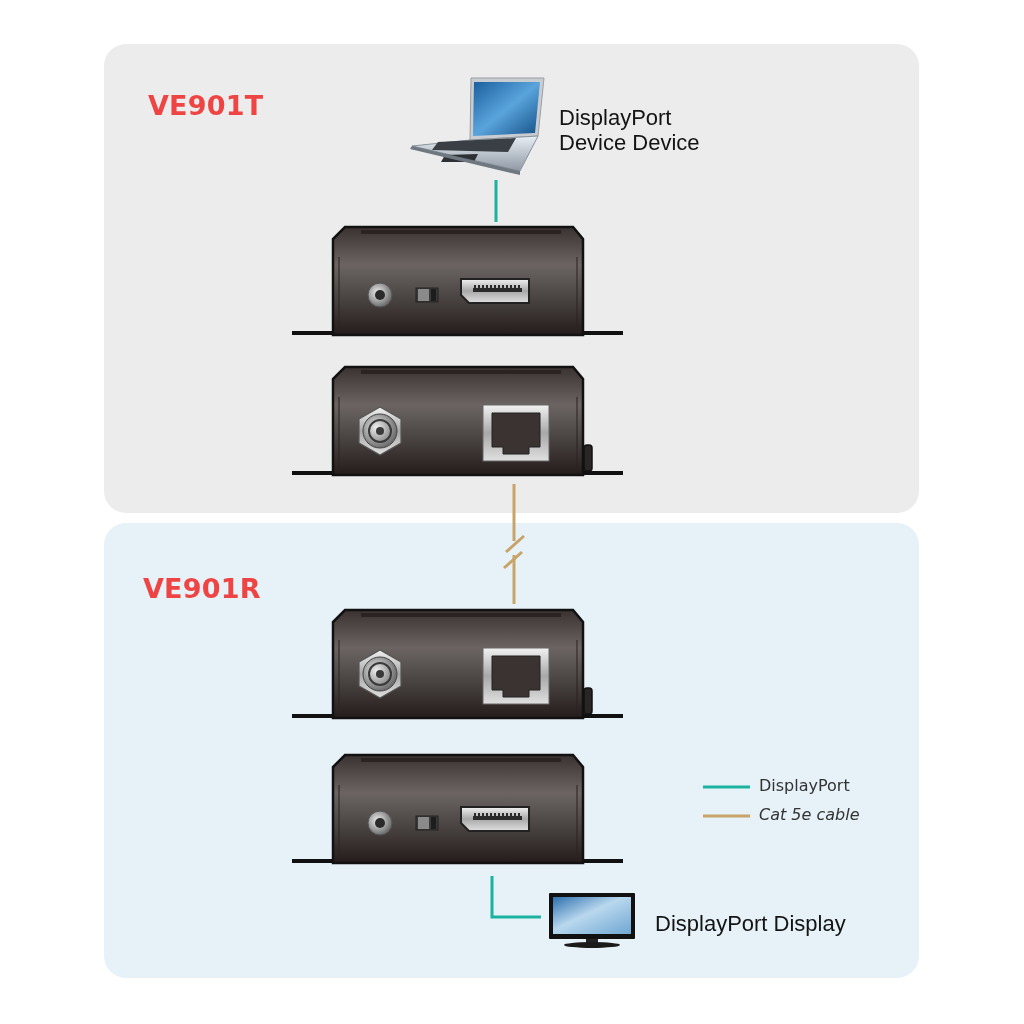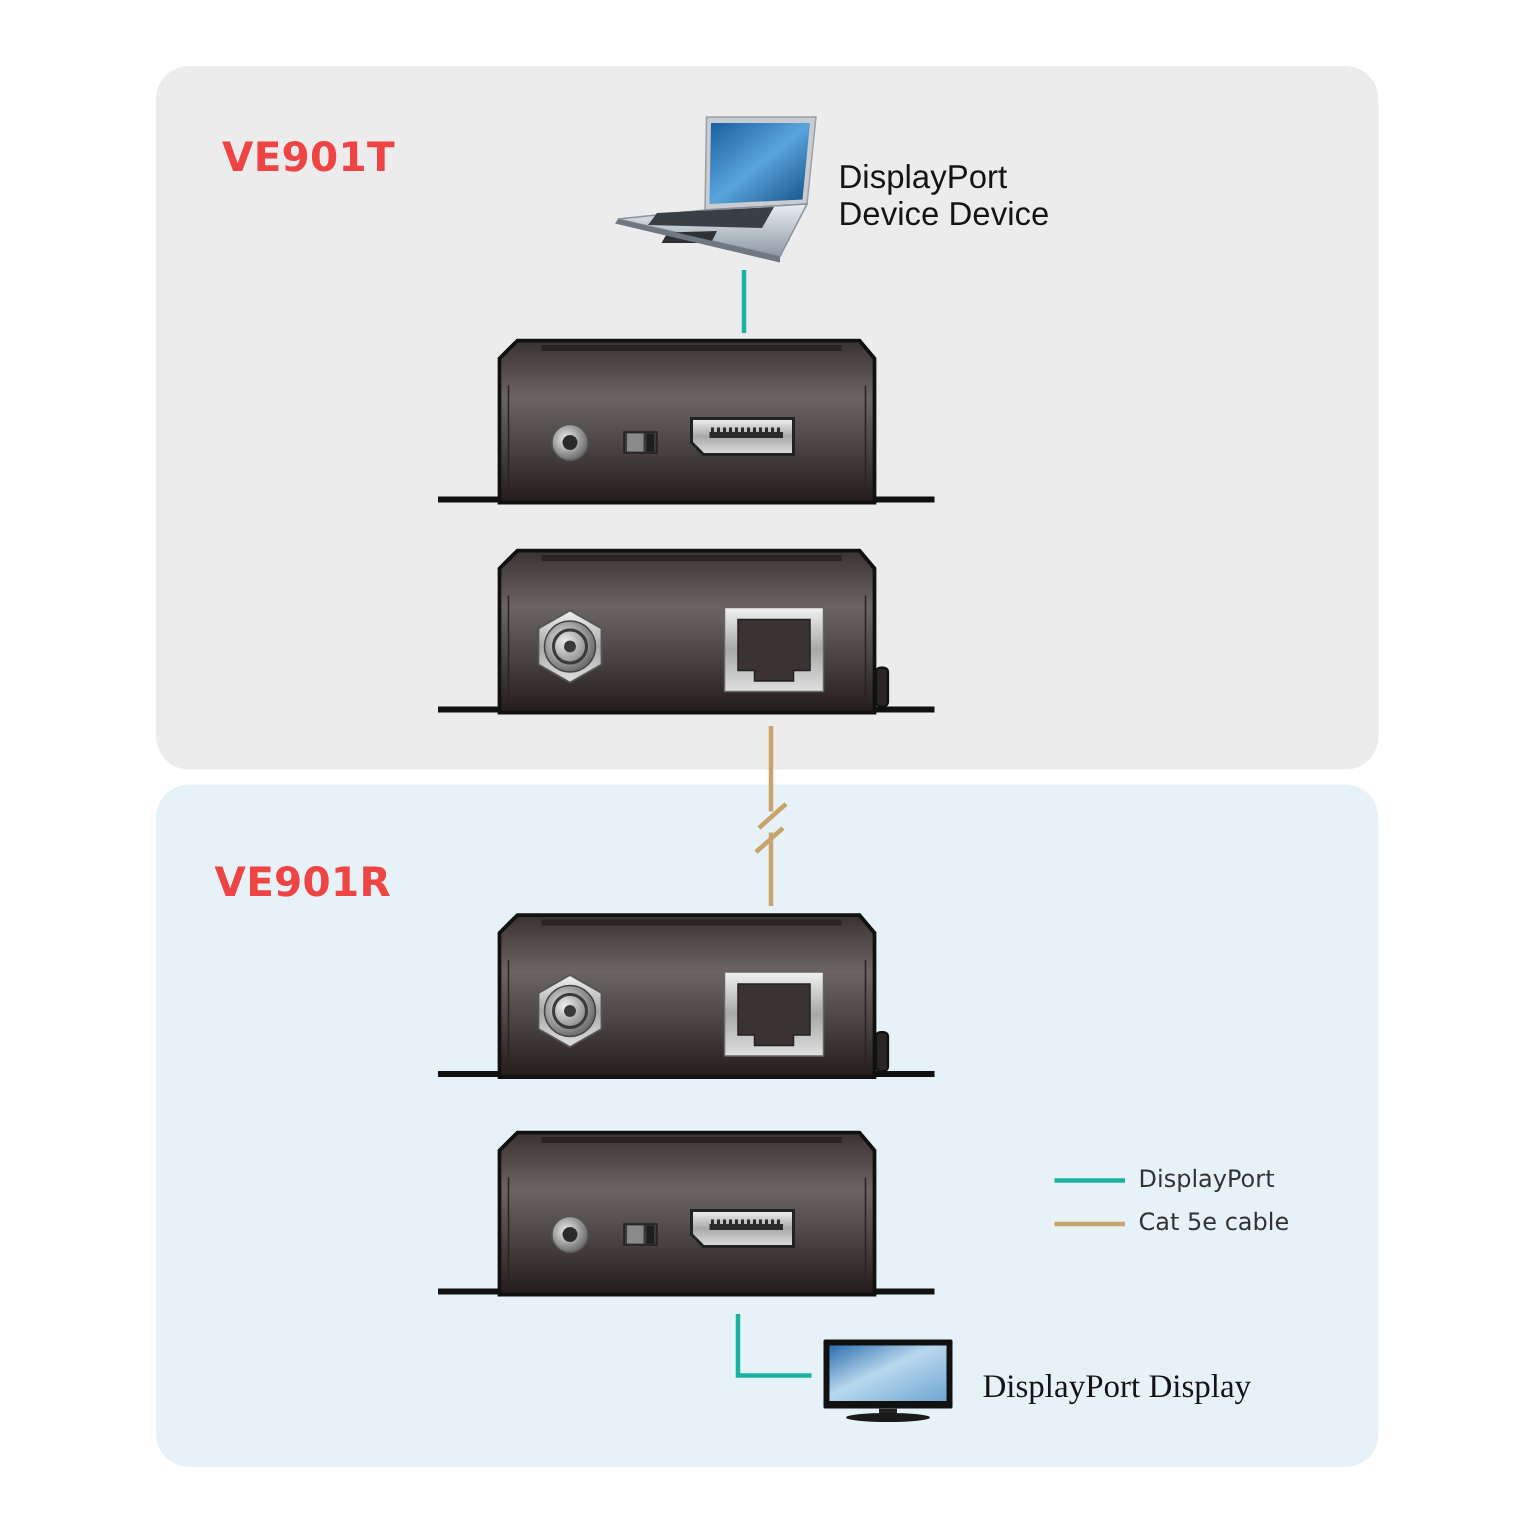--- a/index.html
+++ b/index.html
@@ -18,24 +18,24 @@
 <div id="panel-tx" class="panel"></div>
 <div id="panel-rx" class="panel"></div>
 
 <div class="model" style="top:90px;">VE901T</div>
 <div class="model" style="top:561px;left:143px;margin-top:12px;">VE901R</div>
 
 <div class="label" style="left:559px;top:105px;">
   <div>DisplayPort</div>
   <div>Device Device</div>
 </div>
-<div class="label" style="left:655px;top:911px;font-family:Liberation Serif, serif;">DisplayPort Display</div>
+<div class="label" style="left:655px;top:911px;">DisplayPort Display</div>
 
 <div class="legend-text" style="left:759px;top:776px;">DisplayPort</div>
-<div class="legend-text" style="left:759px;top:805px;">Cat 5e cable</div>
+<div class="legend-text" style="left:759px;top:805px;font-style:italic;">Cat 5e cable</div>
 
 <svg width="1024" height="1024" viewBox="0 0 1024 1024">
   <defs>
     <linearGradient id="bodyGrad" x1="0" y1="0" x2="0" y2="1">
       <stop offset="0" stop-color="#3a3230"></stop>
       <stop offset="0.35" stop-color="#6b6462"></stop>
       <stop offset="0.55" stop-color="#55504e"></stop>
       <stop offset="1" stop-color="#241c1b"></stop>
     </linearGradient>
     <linearGradient id="metalGrad" x1="0" y1="0" x2="0" y2="1">

